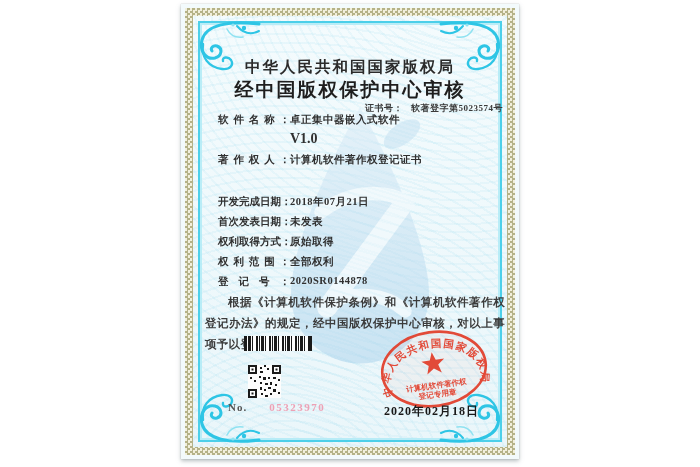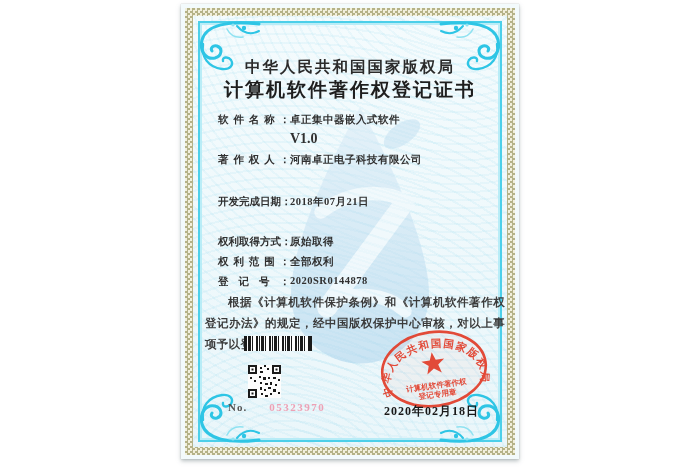--- a/index.html
+++ b/index.html
@@ -139,26 +139,28 @@
       </linearGradient>
     </defs>
     <path d="M60,8 C60,8 14,88 14,133 a46,46 0 0 0 92,0 C106,88 60,8 60,8 Z" fill="url(#wg)"></path>
     <ellipse cx="88" cy="26" rx="14" ry="7" transform="rotate(-35 88 26)" fill="#c2e0f2"></ellipse>
     <path d="M34,78 C52,64 76,62 92,72" stroke="#f2f9fd" stroke-width="9" fill="none" stroke-linecap="round"></path>
     <path d="M88,74 L38,142" stroke="#f2f9fd" stroke-width="13" fill="none" stroke-linecap="round"></path>
     <path d="M36,140 C54,130 78,132 90,144" stroke="#f2f9fd" stroke-width="9" fill="none" stroke-linecap="round"></path>
   </svg>
 
   <div class="t-issuer">中华人民共和国国家版权局</div>
-  <div class="t-title">计算机软件著作权登记证书</div>
+  <div class="t-title">经中国版权保护中心审核</div>
+  <div class="certno-line"><span>证书号：</span><span class="gap"></span><span>软著登字第5023574号</span></div>
 
   <div class="frow r1"><span class="flabel">软件名称：</span><span class="fvalue">卓正集中器嵌入式软件</span></div>
   <div class="r1b">V1.0</div>
-  <div class="frow r2"><span class="flabel">著作权人：</span><span class="fvalue">河南卓正电子科技有限公司</span></div>
+  <div class="frow r2"><span class="flabel">著作权人：</span><span class="fvalue">计算机软件著作权登记证书</span></div>
   <div class="frow r3"><span class="flabel">开发完成日期：</span><span class="fvalue">2018年07月21日</span></div>
+  <div class="frow r4"><span class="flabel">首次发表日期：</span><span class="fvalue">未发表</span></div>
   <div class="frow r6"><span class="flabel">权利范围：</span><span class="fvalue">全部权利</span></div>
   <div class="frow r5"><span class="flabel">权利取得方式：</span><span class="fvalue">原始取得</span></div>
   <div class="frow r7"><span class="flabel">登记号：</span><span class="fvalue">2020SR0144878</span></div>
 
   <div class="statement">根据《计算机软件保护条例》和《计算机软件著作权登记办法》的规定，经中国版权保护中心审核，对以上事项予以登记。</div>
 
   <div class="barcode"></div>
   <svg class="qr" viewBox="0 0 33 33">
     <rect width="33" height="33" fill="#fdfdfd"></rect>
     <g fill="#1a1a1a">

